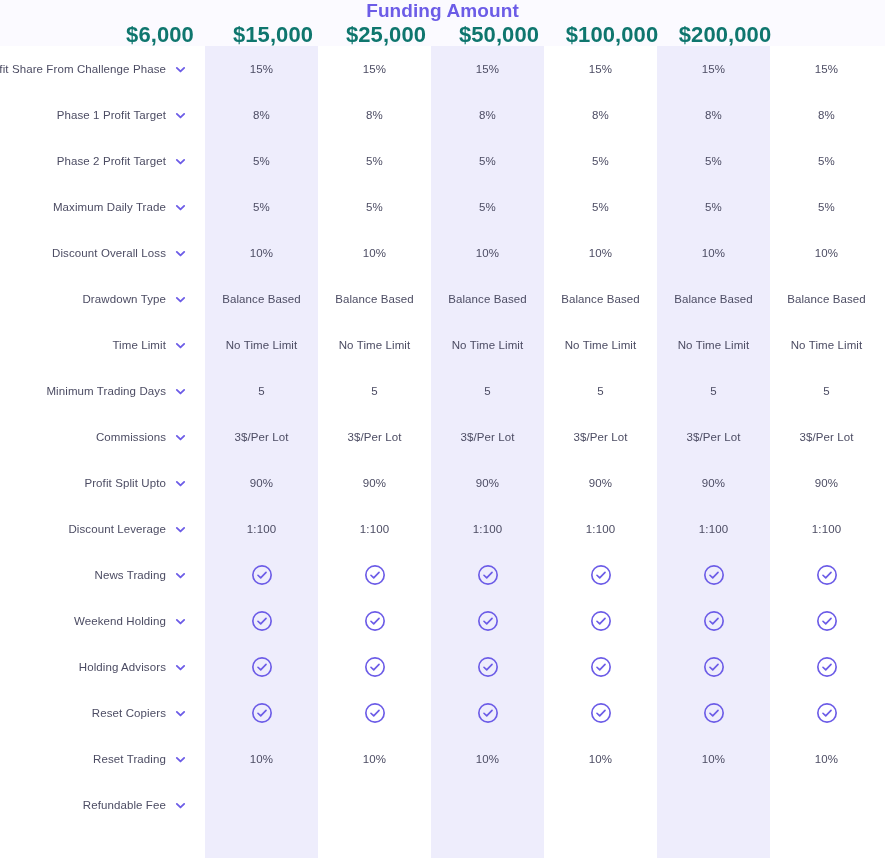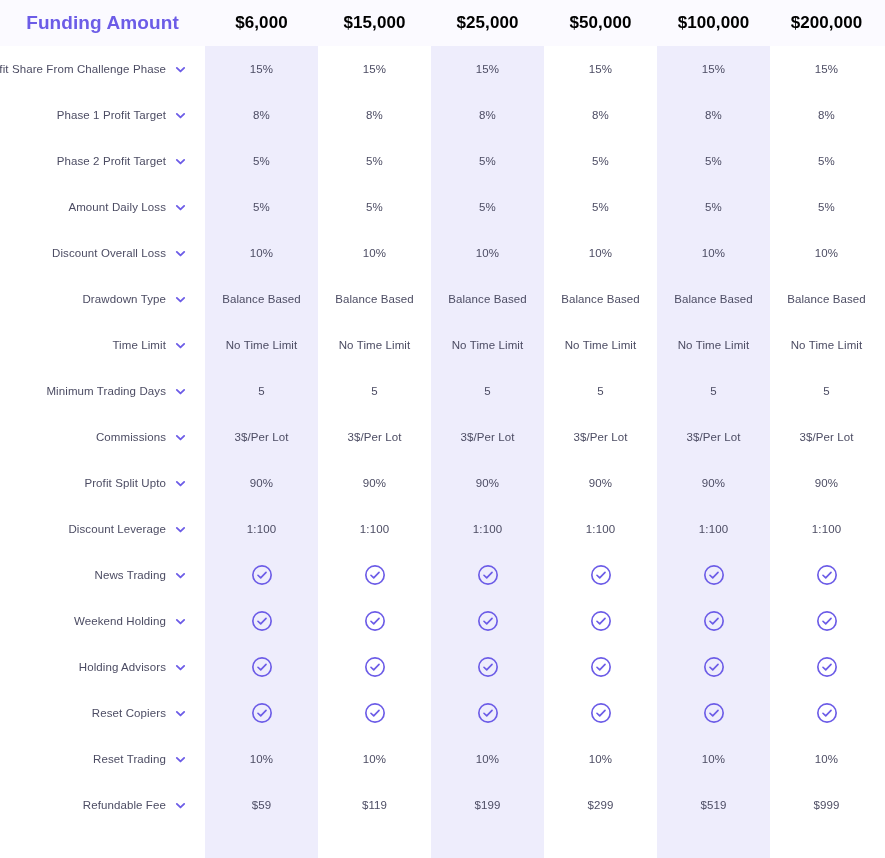--- a/index.html
+++ b/index.html
@@ -47,39 +47,40 @@
   .thead {
     position: absolute;
     left: 0;
     top: 0;
     width: 885px;
     height: 46px;
     background: #fbfaff;
     z-index: 2;
     display: flex;
     align-items: center;
+    flex-direction: column;
   }
   .thead-title {
     width: 205px;
     text-align: center;
     font-size: 19px;
     font-weight: bold;
     color: #6c5ce7;
     letter-spacing: 0.1px;
   }
   .thead-prices {
     display: flex;
     flex: 1;
   }
   .thead-price {
     width: 113px;
     text-align: center;
-    font-size: 17px;
+    font-size: 22px;
     font-weight: bold;
-    color: #000000;
+    color: #0f766e;
     letter-spacing: 0.1px;
   }
 
   
   .tbody {
     position: absolute;
     left: 0;
     top: 46px;
     width: 885px;
     z-index: 1;
@@ -203,21 +204,21 @@
           <div class="cell">5%</div>
           <div class="cell">5%</div>
           <div class="cell">5%</div>
           <div class="cell">5%</div>
           <div class="cell">5%</div>
           <div class="cell">5%</div>
         </div>
       </div>
       <div class="row">
         <div class="row-label">
-          <span>Amount Daily Loss</span>
+          <span>Maximum Daily Trade</span>
           <span class="chev">
             <svg viewBox="0 0 12 12" width="11" height="11">
               <path d="M2 4.3 L6 8.1 L10 4.3" fill="none" stroke="#6c5ce7" stroke-width="2" stroke-linecap="round" stroke-linejoin="round"></path>
             </svg>
           </span>
         </div>
         <div class="row-cells">
           <div class="cell">5%</div>
           <div class="cell">5%</div>
           <div class="cell">5%</div>
@@ -564,24 +565,16 @@
       </div>
       <div class="row">
         <div class="row-label">
           <span>Refundable Fee</span>
           <span class="chev">
             <svg viewBox="0 0 12 12" width="11" height="11">
               <path d="M2 4.3 L6 8.1 L10 4.3" fill="none" stroke="#6c5ce7" stroke-width="2" stroke-linecap="round" stroke-linejoin="round"></path>
             </svg>
           </span>
         </div>
-        <div class="row-cells">
-          <div class="cell">$59</div>
-          <div class="cell">$119</div>
-          <div class="cell">$199</div>
-          <div class="cell">$299</div>
-          <div class="cell">$519</div>
-          <div class="cell">$999</div>
-        </div>
       </div>
     </div>
 
 </div>
 
 </body></html>

